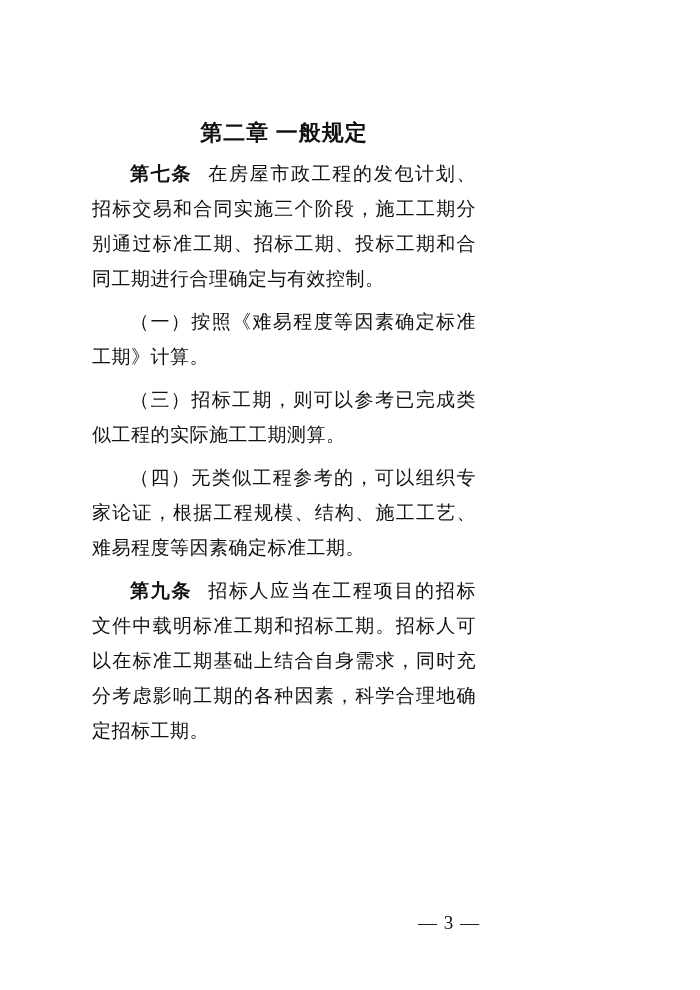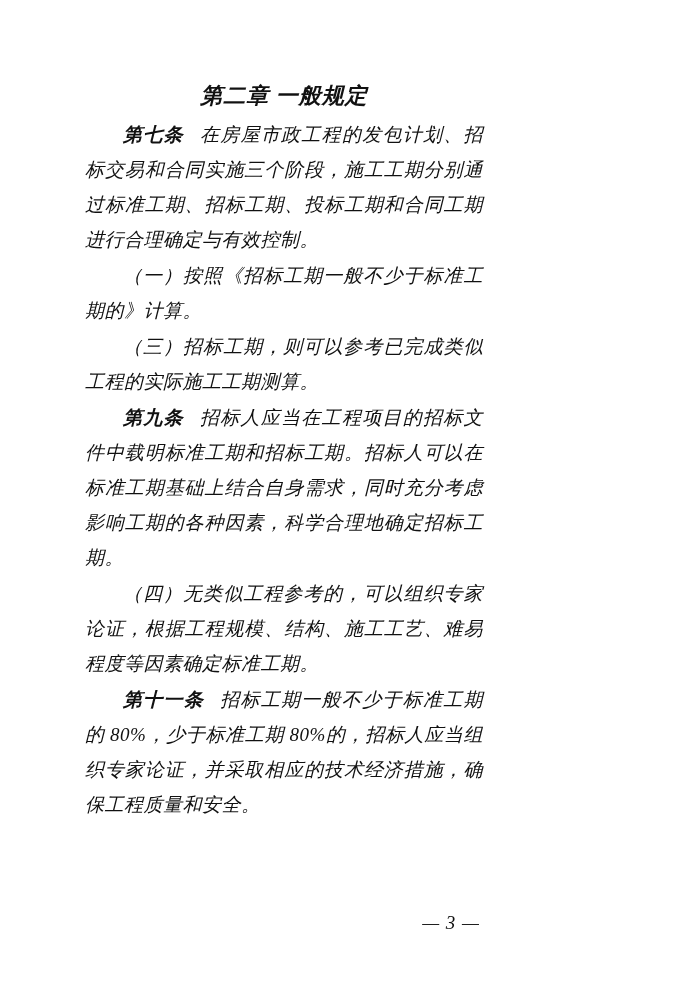--- a/index.html
+++ b/index.html
@@ -9,33 +9,32 @@
   }
   .page {
     position: relative;
     width: 564px;
     height: 990px;
     background: #ffffff;
     color: #111111;
     font-family: "Liberation Serif", "DejaVu Serif", serif;
     overflow: hidden;
     box-sizing: border-box;
-    padding: 81px 80px 0 84px;
-    font-style: italic;
+    padding: 118px 80px 0 84px;
   }
   .chapter-heading {
     margin: 0 0 6px 0;
     font-size: 22px;
     line-height: 30px;
     font-weight: 700;
     text-align: center;
     letter-spacing: 1px;
   }
   .doc-body p {
-    margin: 1px;
+    margin: 8px;
     font-size: 19px;
     line-height: 35px;
     letter-spacing: 0.5px;
     text-align: justify;
     text-indent: 2em;
   }
   .doc-body p b {
     font-weight: 700;
     margin-right: 0.85em;
   }
@@ -57,29 +56,28 @@
 
 <div class="page">
 
   <h1 class="chapter-heading">第二章 一般规定</h1>
 
   <div class="doc-body">
 
     <p><b>第七条</b><span>在房屋市政工程的发包计划、招标交易和合同实施三个阶段，施工工期分别通过标准工期、招标工期、投标工期和合同工期进行合理确定与有效控制。</span></p>
 
 
-    <p><b></b><span>（一）按照《招标工期一般不少于标准工期的》计算。</span></p>
+    <p><b></b><span>（一）按照《难易程度等因素确定标准工期》计算。</span></p>
 
 
     <p><b></b><span>（三）招标工期，则可以参考已完成类似工程的实际施工工期测算。</span></p>
 
+    <p><b></b><span>（四）无类似工程参考的，可以组织专家论证，根据工程规模、结构、施工工艺、难易程度等因素确定标准工期。</span></p>
+
     <p><b>第九条</b><span>招标人应当在工程项目的招标文件中载明标准工期和招标工期。招标人可以在标准工期基础上结合自身需求，同时充分考虑影响工期的各种因素，科学合理地确定招标工期。</span></p>
 
-    <p><b></b><span>（四）无类似工程参考的，可以组织专家论证，根据工程规模、结构、施工工艺、难易程度等因素确定标准工期。</span></p>
 
-
-    <p><b>第十一条</b><span>招标工期一般不少于标准工期的 80%，少于标准工期 80%的，招标人应当组织专家论证，并采取相应的技术经济措施，确保工程质量和安全。</span></p>
 
   </div>
 
   <div class="page-number">— 3 —</div>
 
 </div>
 
 </body></html>

